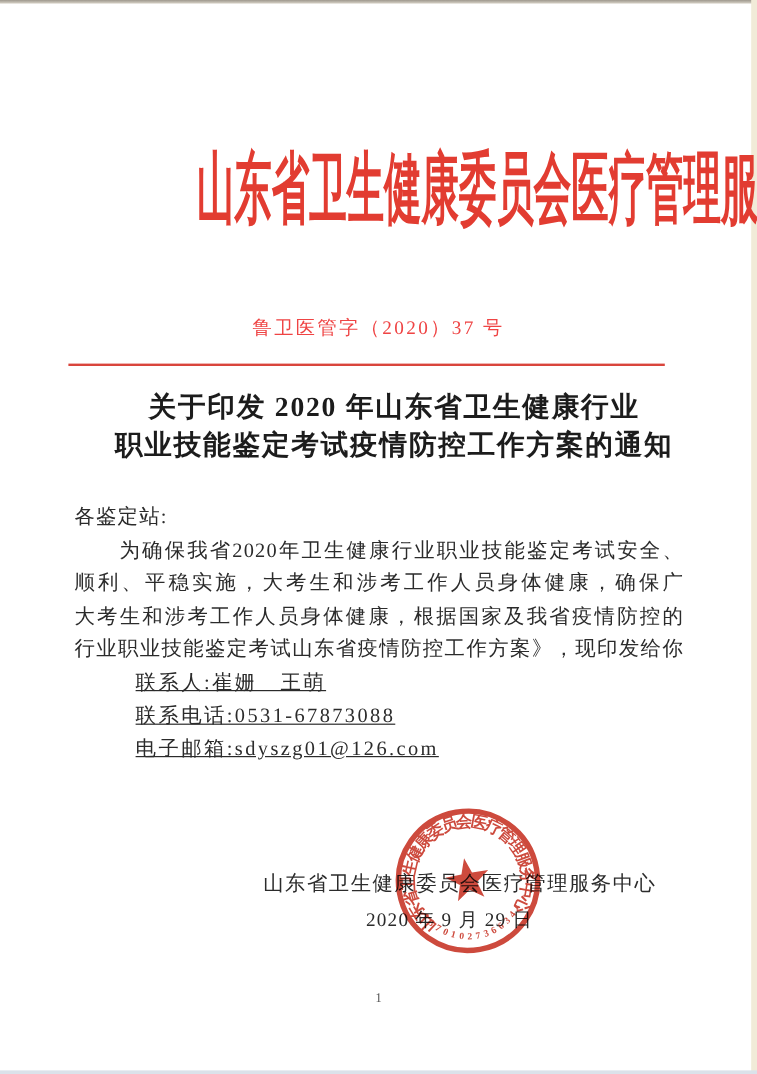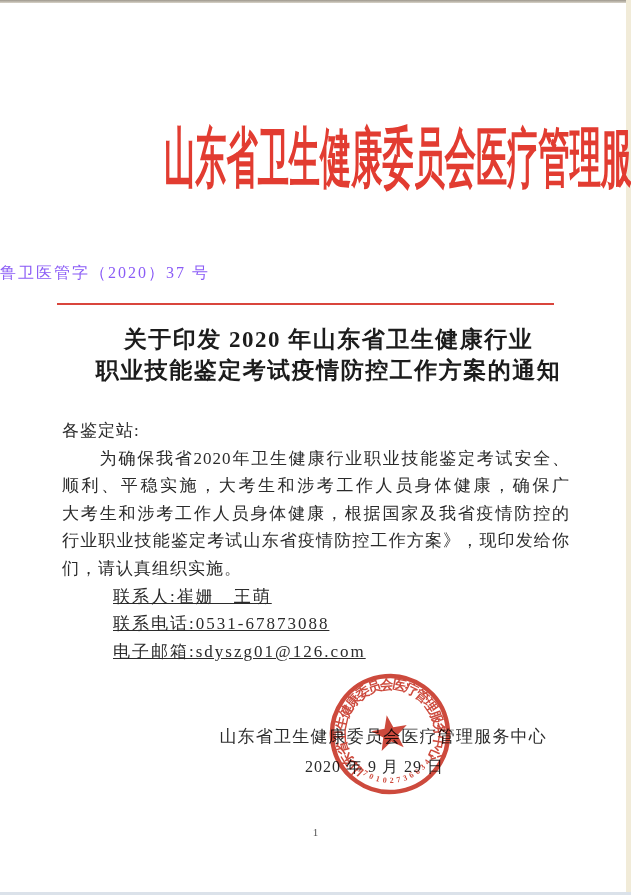--- a/index.html
+++ b/index.html
@@ -22,21 +22,21 @@
   
   .header-title{
     position:absolute;top:124px;left:0;width:100%;
     text-align:center;white-space:nowrap;
     font-size:65px;font-weight:bold;color:#e23c31;
     transform:scaleX(0.48);transform-origin:50% 0;
     letter-spacing:0px;line-height:68px;
   }
   .doc-number{
     position:absolute;top:263px;left:0;width:100%;
-    text-align:left;font-size:16px;letter-spacing:2px;color:#8b5cf6;
+    text-align:center;font-size:16px;letter-spacing:2px;color:#ef4444;
   }
   .red-line{
     position:absolute;top:303px;left:57px;width:497px;height:2px;
     background:#d9453c;
   }
   .doc-title{
     position:absolute;top:324px;left:0;width:100%;
     text-align:center;font-size:23px;font-weight:bold;color:#1c1c1c;
     letter-spacing:1.5px;line-height:31px;padding-left:13px;
   }
@@ -87,21 +87,20 @@
   <div>关于印发 2020 年山东省卫生健康行业</div>
   <div>职业技能鉴定考试疫情防控工作方案的通知</div>
 </div>
 
 <div class="body-block">
   <div class="line">各鉴定站:</div>
   <div class="just">　　为确保我省2020年卫生健康行业职业技能鉴定考试安全、</div>
   <div class="just">顺利、平稳实施，大考生和涉考工作人员身体健康，确保广</div>
   <div class="just">大考生和涉考工作人员身体健康，根据国家及我省疫情防控的</div>
   <div class="just">行业职业技能鉴定考试山东省疫情防控工作方案》，现印发给你</div>
-  <div class="line">们，请认真组织实施。</div>
   <div class="line indent">联系人:崔姗　王萌</div>
   <div class="line indent">联系电话:0531-67873088</div>
   <div class="line indent">电子邮箱:sdyszg01@126.com</div>
 </div>
 
 <div class="signature">山东省卫生健康委员会医疗管理服务中心</div>
 
 <div class="date-line">2020 年 9 月 29 日</div>
 
 <svg class="seal" viewBox="0 0 136 136" xmlns="http://www.w3.org/2000/svg">

